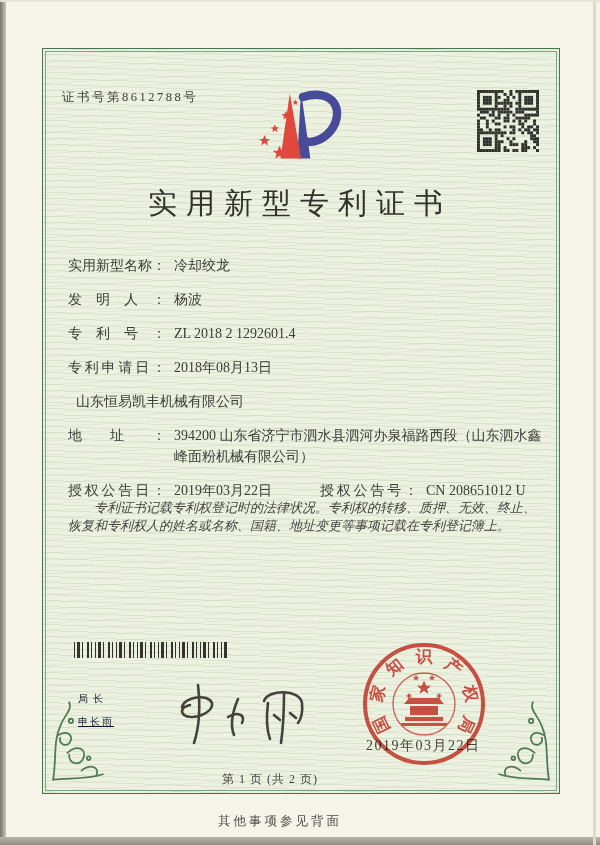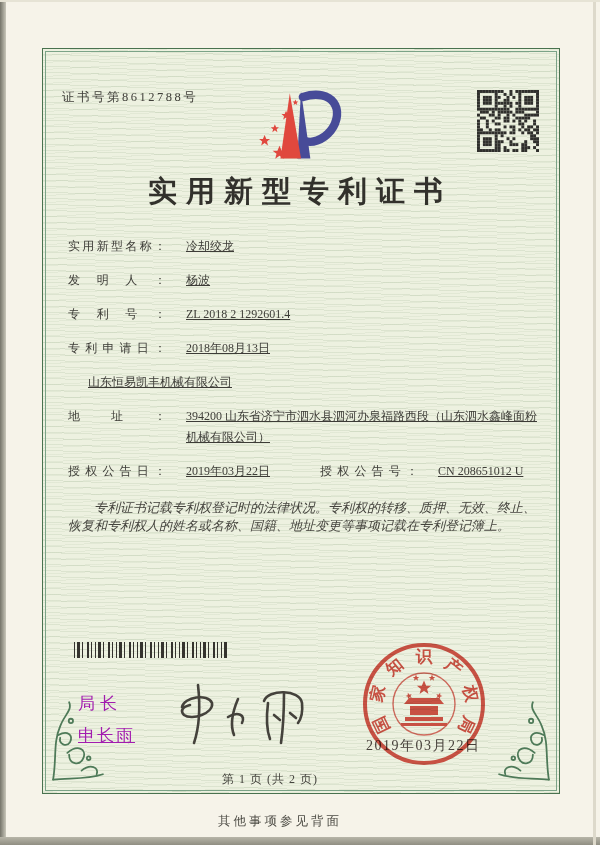--- a/index.html
+++ b/index.html
@@ -29,44 +29,44 @@
   .frame-inner{position:absolute;inset:2px;border:1px solid #7ba387;pointer-events:none;}
   .flourish{position:absolute;width:80px;height:92px;}
   .flourish.bl{left:3px;bottom:3px;}
   .flourish.br{right:3px;bottom:3px;transform:scaleX(-1);}
 
   .cert-number{position:absolute;left:62px;top:89px;font-size:12.5px;letter-spacing:2.5px;color:#3f3e39;}
 
   .logo{position:absolute;left:254px;top:82px;width:94px;height:84px;}
   .qr{position:absolute;left:477px;top:90px;width:62px;height:62px;}
 
-  .title{position:absolute;left:0;top:172px;width:600px;text-align:center;
-    font-size:29px;font-weight:700;letter-spacing:9px;color:#32312c;margin:0;}
-
-  .fields{position:absolute;left:68px;top:236px;width:478px;font-size:12px;line-height:21px;}
+  .title{position:absolute;left:0;top:184px;width:600px;text-align:center;
+    font-size:29px;font-weight:400;letter-spacing:9px;color:#32312c;margin:0;}
+
+  .fields{position:absolute;left:68px;top:255px;width:478px;font-size:14px;line-height:21px;}
   .f-row{display:flex;margin-bottom:13px;}
   .f-label{flex:0 0 98px;text-align-last:justify;color:#3d3c37;}
-  .f-value{margin-left:20px;max-width:372px;text-decoration:underline;}
+  .f-value{margin-left:8px;max-width:372px;}
   .grant-row{margin-top:1px;}
   .grant-left{display:flex;width:252px;flex:0 0 252px;}
   .grant-right{display:flex;}
 
   .body-text{position:absolute;left:68px;top:499px;width:480px;font-size:13px;
     line-height:18.2px;color:#45443e;font-style:italic;}
   .body-text p{margin:0;text-indent:2em;}
 
   .barcode{position:absolute;left:74px;top:642px;width:154px;height:16px;
     background-image:repeating-linear-gradient(90deg,
       #35332e 0 1px, transparent 1px 3px,
       #35332e 3px 6px, transparent 6px 8px,
       #35332e 8px 9px, transparent 9px 13px,
       #35332e 13px 15px, transparent 15px 17px,
       #35332e 17px 18px, transparent 18px 21px);}
 
-  .officer{position:absolute;left:78px;top:692px;font-size:17px;color:#a21caf;}
+  .officer{position:absolute;left:78px;top:692px;font-size:10px;color:#0f172a;}
   .officer .o-title{letter-spacing:5px;margin:0 0 9px 0;}
   .officer .o-name{letter-spacing:2px;margin:0;text-decoration:underline;}
 
   .signature{position:absolute;left:168px;top:676px;width:150px;height:72px;}
 
   .seal-date{position:absolute;left:366px;top:737px;font-size:14px;letter-spacing:1.5px;color:#46403a;z-index:2;}
   .seal{position:absolute;left:356px;top:636px;width:136px;height:136px;z-index:3;
     mix-blend-mode:multiply;opacity:.92;}
 
   .page-indicator{position:absolute;left:0;top:771px;width:540px;text-align:center;

